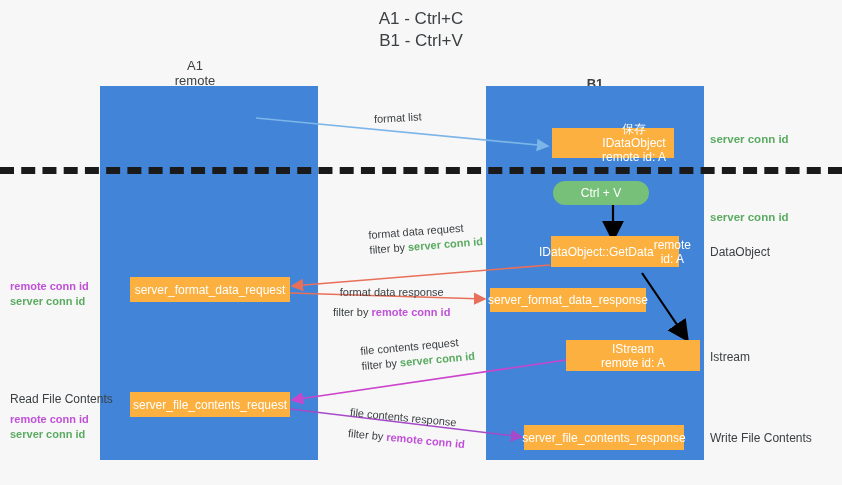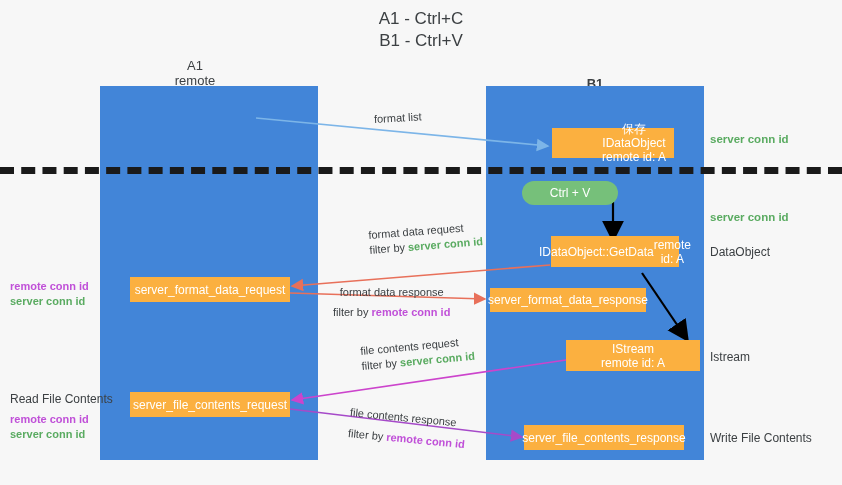--- a/index.html
+++ b/index.html
@@ -122,21 +122,21 @@
 
   <div class="node orange" style="left:130px;top:392px;width:160px;height:25px;">
     <span>server_file_contents_request</span>
   </div>
 
   <div class="node orange" style="left:552px;top:128px;width:122px;height:30px;flex-direction:column;padding-left:48px;">
     <span class="l2">保存IDataObject</span>
     <span class="l2">remote id: A</span>
   </div>
 
-  <div class="node green" style="left:522px;top:181px;width:96px;height:24px;border-radius:12px;">
+  <div class="node green" style="left:553px;top:181px;width:96px;height:24px;border-radius:12px;">
     <span>Ctrl + V</span>
   </div>
 
   <div class="node orange" style="left:551px;top:236px;width:128px;height:31px;">
     <span class="l2">IDataObject::GetData</span>
     <span class="l2">remote id: A</span>
   </div>
 
   <div class="node orange" style="left:566px;top:340px;width:134px;height:31px;flex-direction:column;">
     <span class="l2">IStream</span>

